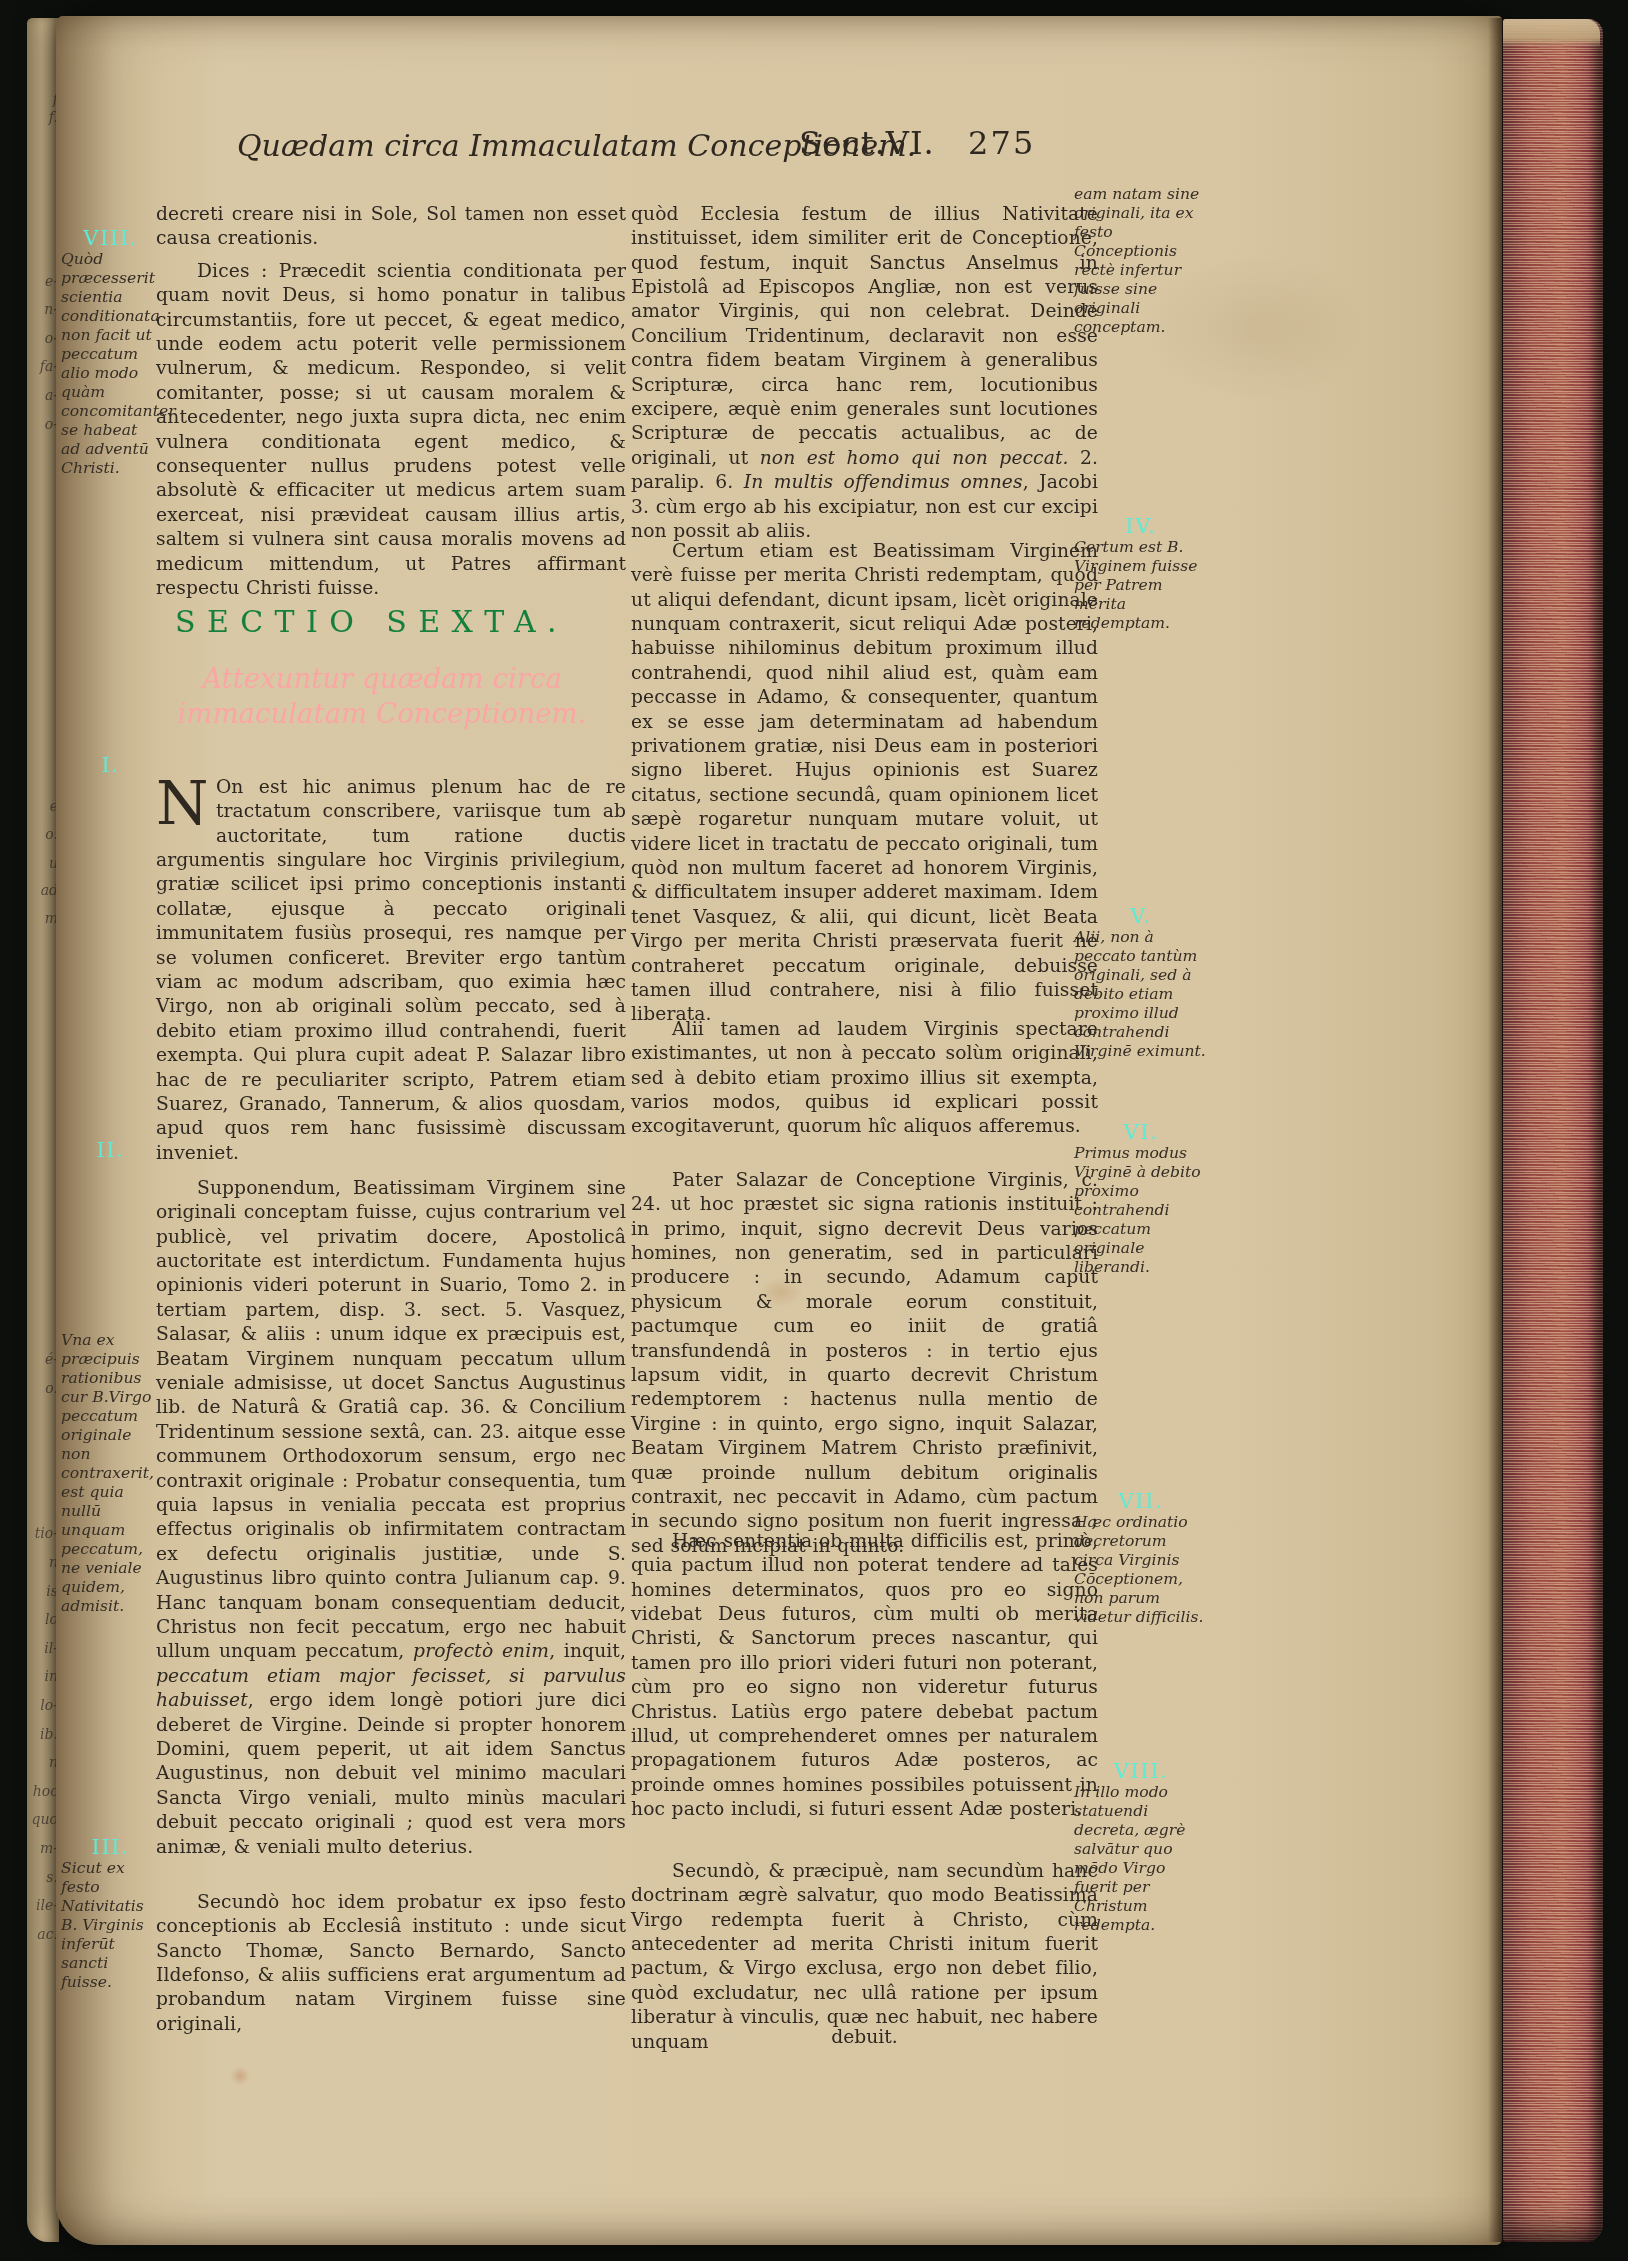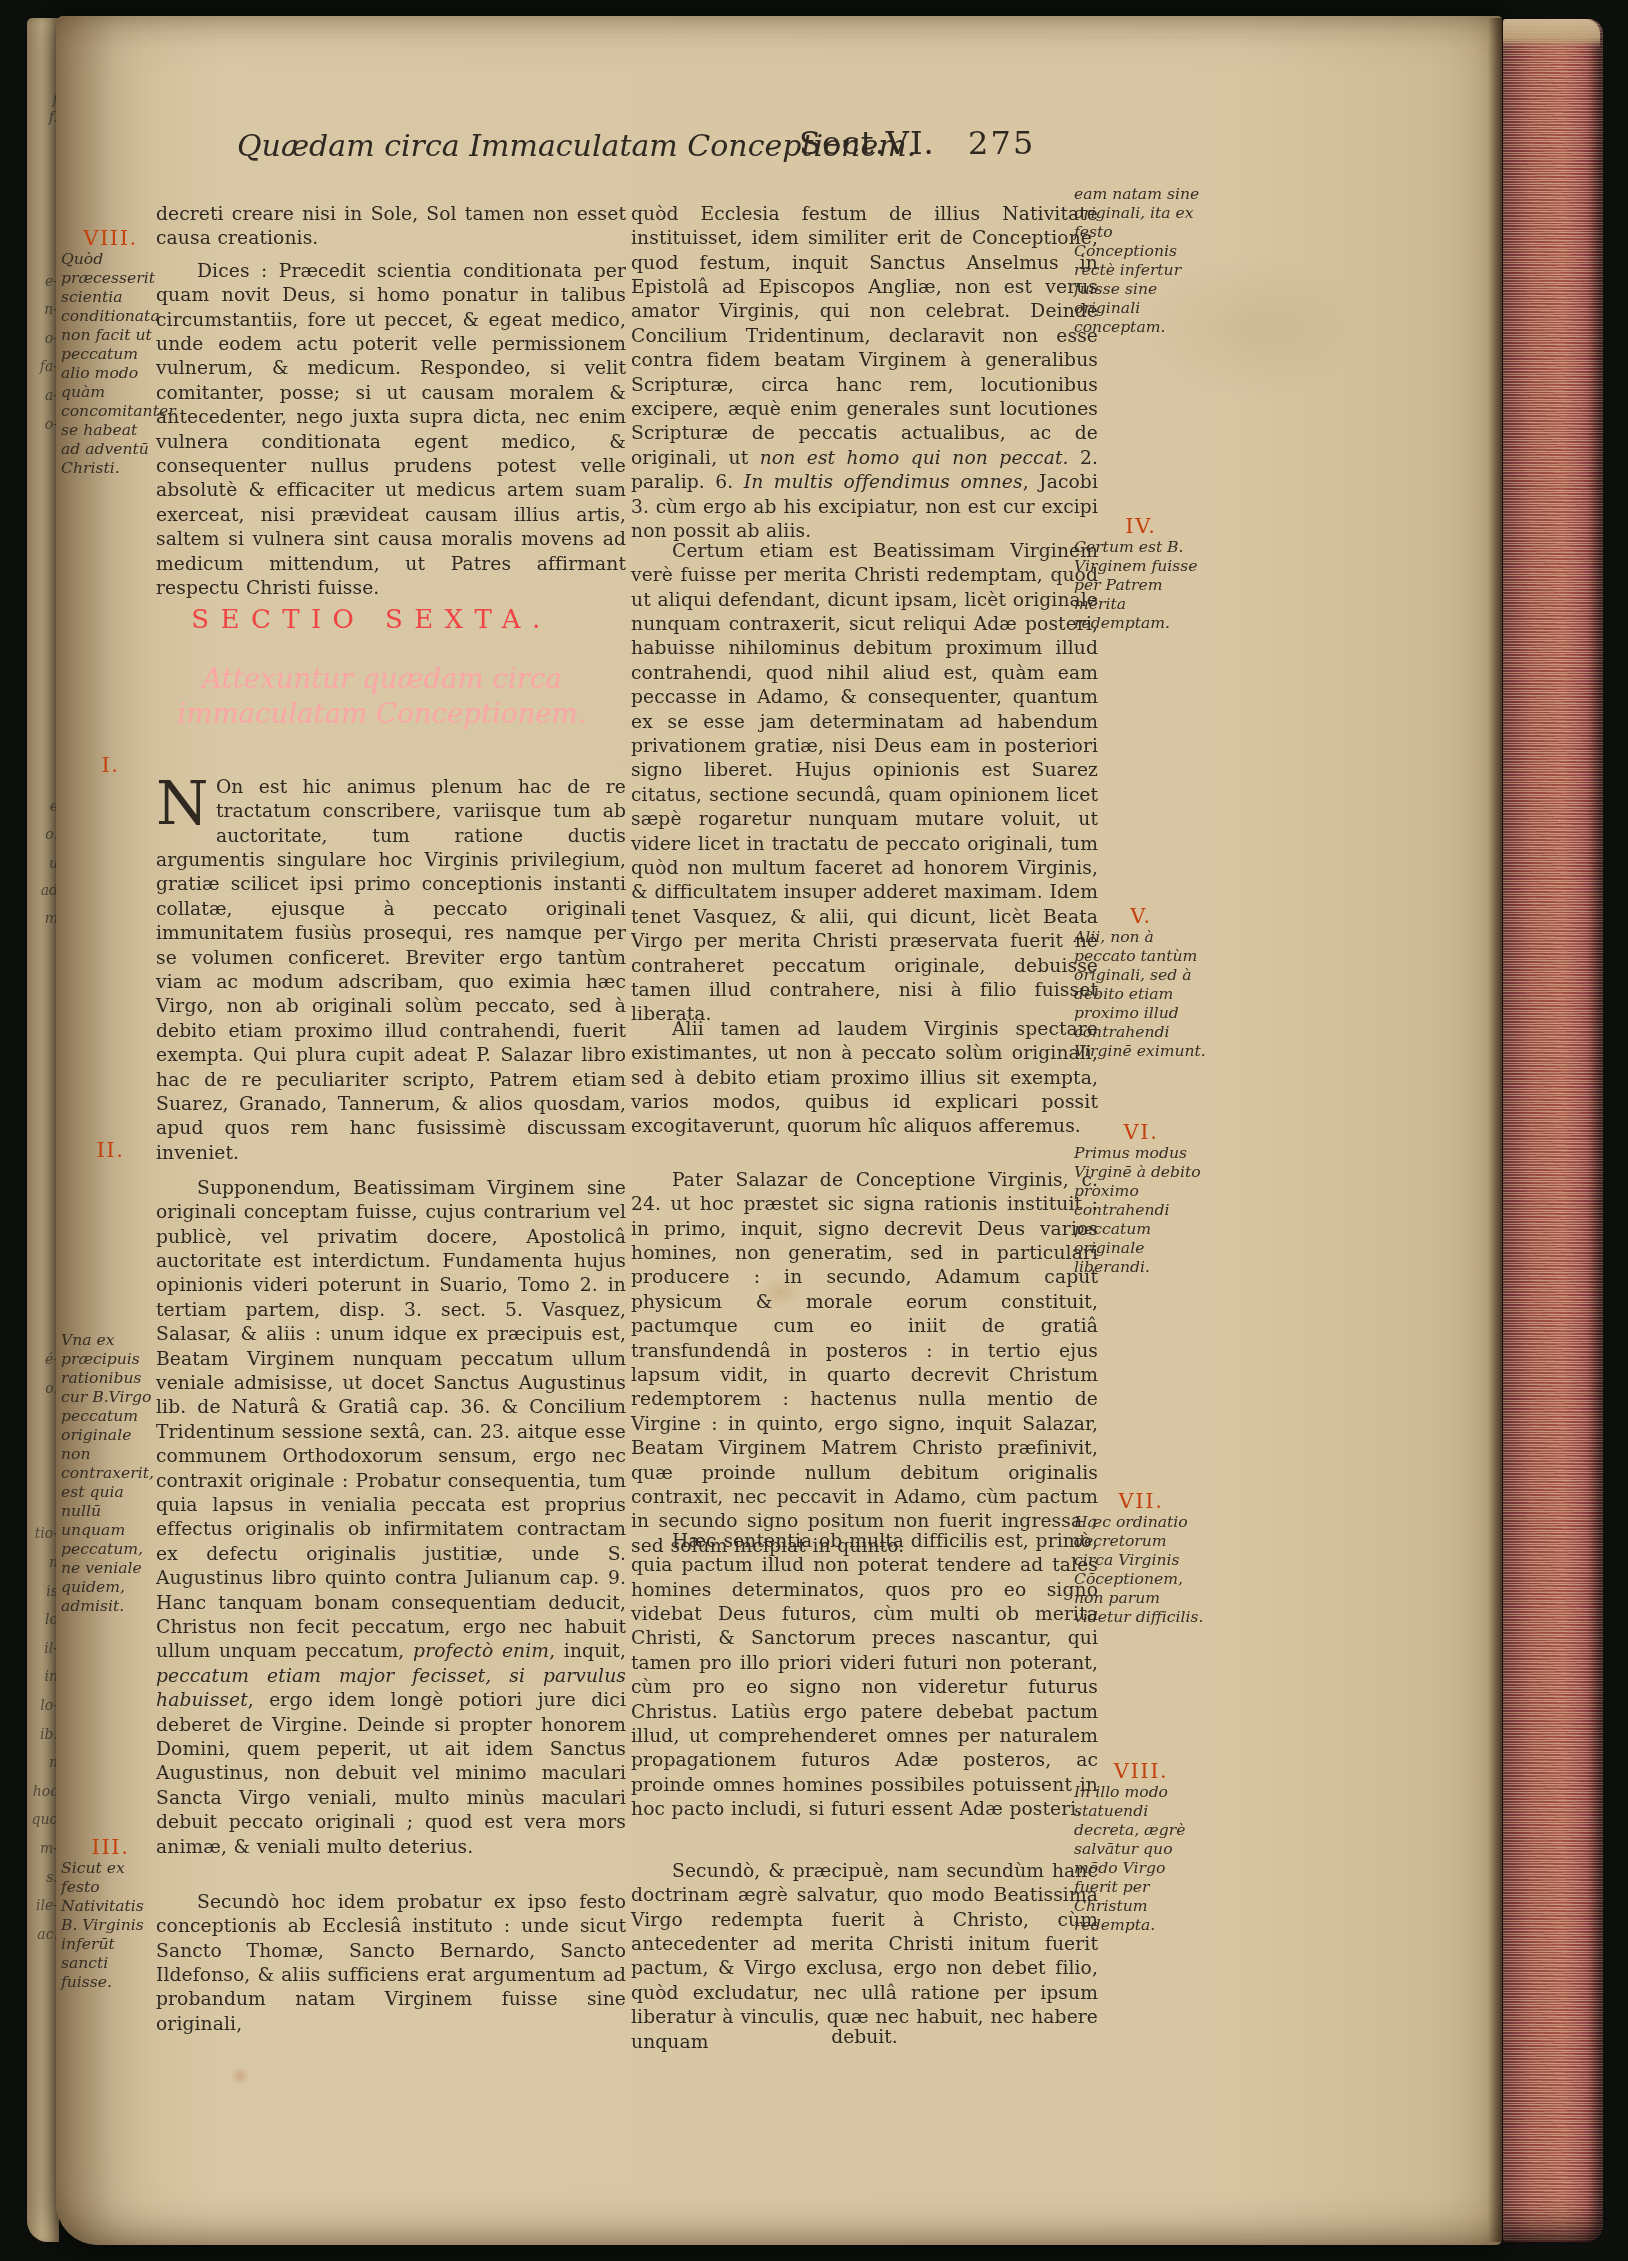--- a/index.html
+++ b/index.html
@@ -72,38 +72,38 @@
     position:absolute;width:470px;font-size:18.7px;line-height:24.4px;
     text-align:justify;color:#2e2821;letter-spacing:0.1px;word-spacing:0.5px;
   }
   .rcol{left:631px;width:467px;}
   .lcol{left:156px;}
   .indent{text-indent:41px;}
   .body-text em{font-style:italic;}
   #p-cont{top:183px;}
   #p-dices{top:240px;}
   #h-sectio{position:absolute;left:156px;top:604px;width:431px;text-align:center;
-    font-size:26px;letter-spacing:11.4px;color:#ef4444;}
+    font-size:30px;letter-spacing:11.4px;color:#15803d;}
   #h-subtitle{position:absolute;left:156px;top:661px;width:452px;text-align:center;
     font-style:italic;font-size:27.6px;line-height:35px;color:#fca5a5;}
   #p-non{top:756px;}
   #p-supp{top:1157px;}
   #p-secundo{top:1871px;}
   #rp1{top:183px;}
   #rp2{top:520px;}
   #rp3{top:998px;}
   #rp4{top:1149px;}
   #rp5{top:1510px;}
   #rp6{top:1840px;}
   #rp-last{position:absolute;left:631px;top:2026px;width:467px;text-align:center;
     font-size:18.7px;color:#2e2821;}
   .dropcap{float:left;font-size:60px;line-height:48px;margin:4.2px 7.3px 0 0;color:#2e2821;}
   
   .mnote{position:absolute;font-style:italic;font-size:15.6px;line-height:19px;color:#352d24;}
-  .mnote .num{font-style:normal;text-align:center;font-size:21px;letter-spacing:1.6px;margin-bottom:2.1px;color:#c2410c;}
+  .mnote .num{font-style:normal;text-align:center;font-size:21px;letter-spacing:1.6px;margin-bottom:2.1px;color:#5eead4;}
   .lnote{left:61px;width:99px;}
   .rnote{left:1074px;width:134px;}
   .ln0{top:229px;} .ln1{top:756px;} .ln2{top:1141px;} .ln3{top:1331px;} .ln4{top:1838px;}
   .rn0{top:185px;} .rn1{top:517px;} .rn2{top:907px;} .rn3{top:1123px;} .rn4{top:1492px;} .rn5{top:1762px;}
 </style>
 </head>
 <body>
 
 <div class="prev-page">
   <div>

